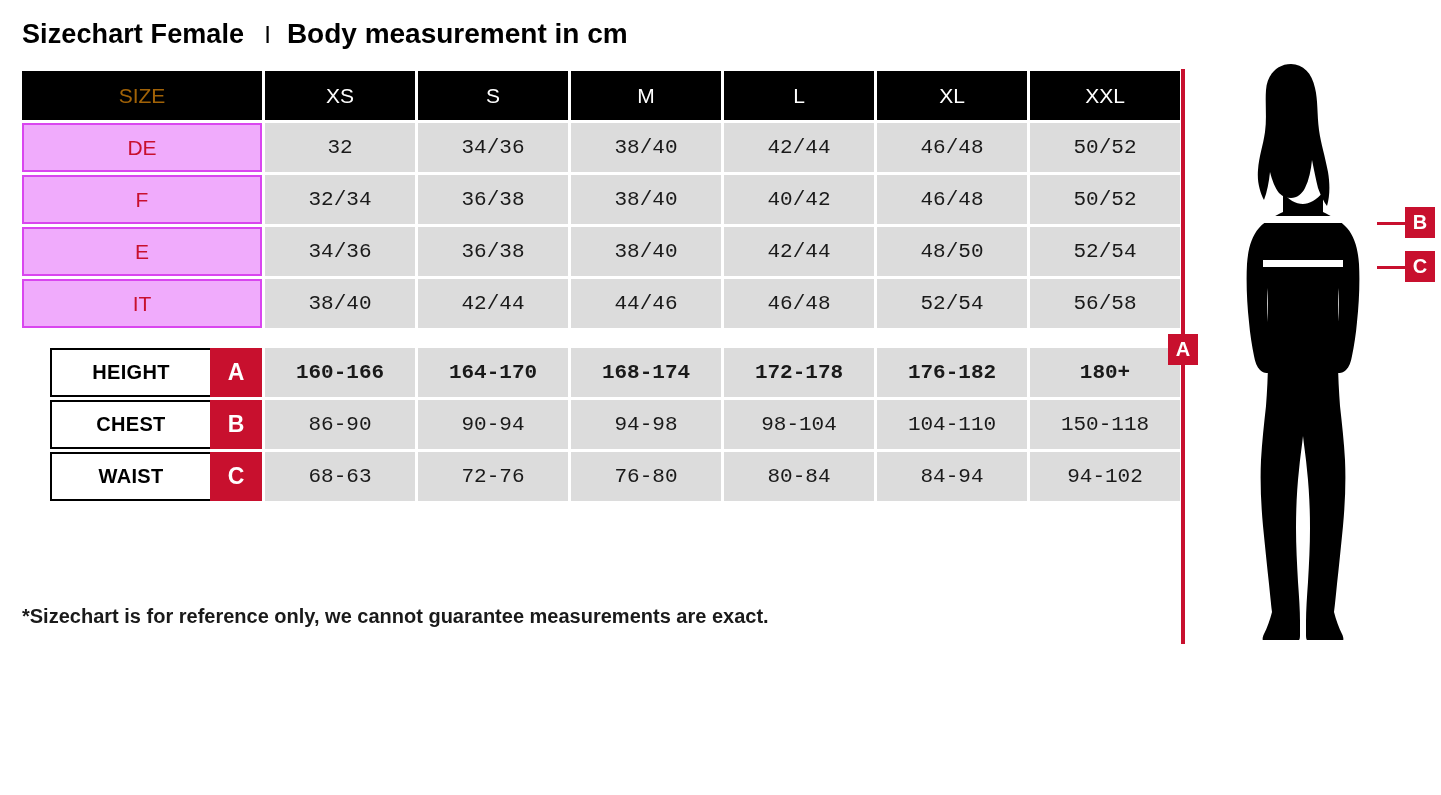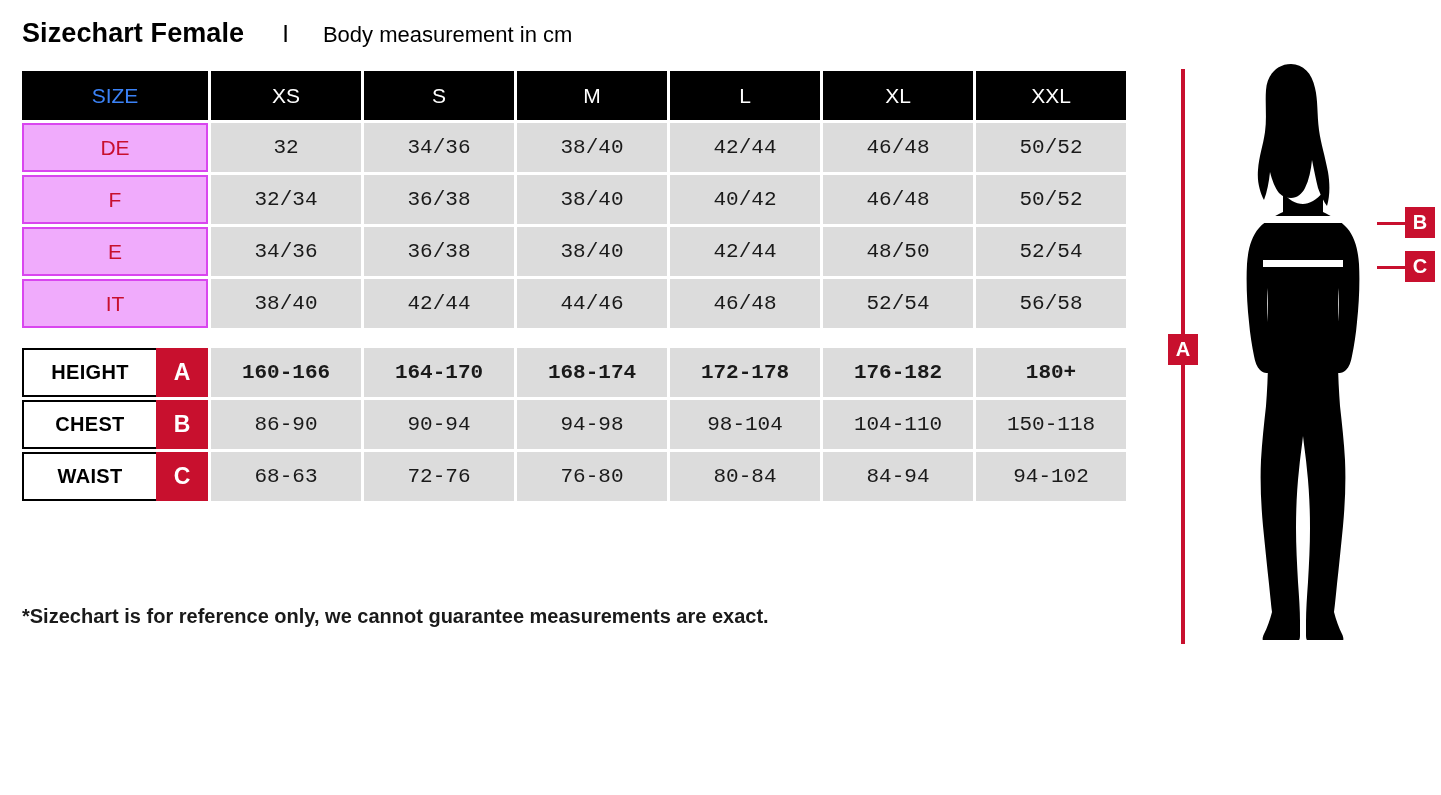--- a/index.html
+++ b/index.html
@@ -23,35 +23,34 @@
   }
 
   
   #title-bar {
     position: absolute;
     left: 22px;
     top: 18px;
     display: flex;
     align-items: baseline;
     white-space: nowrap;
-    gap: 18px;
   }
   #title-main {
     font-size: 27px;
     font-weight: bold;
     letter-spacing: 0.1px;
   }
   #title-sep {
     font-size: 24px;
     font-weight: normal;
     margin: 0 16px 0 20px;
   }
   #title-sub {
-    font-size: 22px;
-    font-weight: normal;
+    font-size: 28px;
+    font-weight: bold;
   }
 
   
   #chart-table {
     position: absolute;
     left: 22px;
     top: 71px;
     border-collapse: separate;
     border-spacing: 3px 3px;
     margin: -3px;
@@ -62,21 +61,21 @@
     text-align: center;
     vertical-align: middle;
     font-size: 21px;
     box-sizing: border-box;
   }
 
   
   .hdr-label {
     width: 186px;
     background: #000000;
-    color: #3b82f6;
+    color: #a16207;
     font-size: 21px;
   }
   .hdr-size {
     width: 150px;
     background: #000000;
     color: #ffffff;
     font-size: 21px;
   }
 
   
@@ -108,21 +107,22 @@
 
   
   .meas-label-cell {
     width: 186px;
     padding: 0 !important;
     background: transparent;
   }
   .meas-label-wrap {
     display: flex;
     height: 49px;
-    width: 186px;
+    width: 212px;
+    margin-left: 28px;
   }
   .meas-text {
     flex: 1 1 auto;
     border: 2px solid #000000;
     border-right: none;
     background: #ffffff;
     display: flex;
     align-items: center;
     justify-content: center;
     font-weight: bold;

